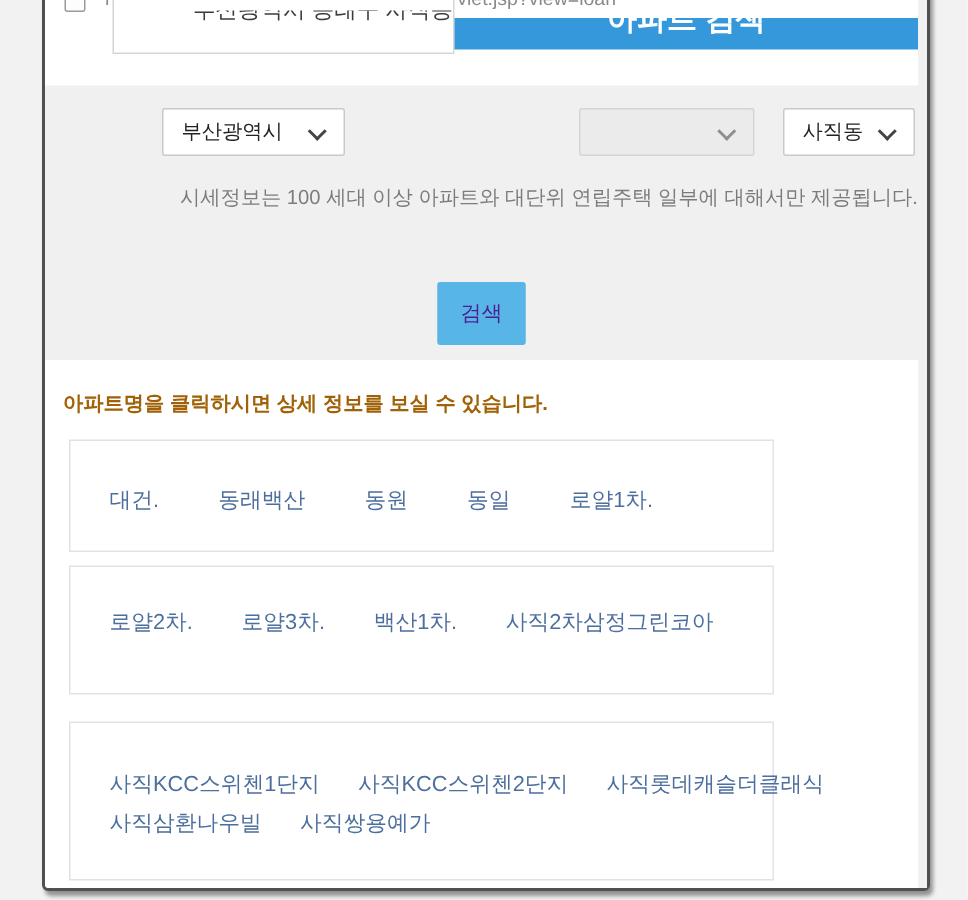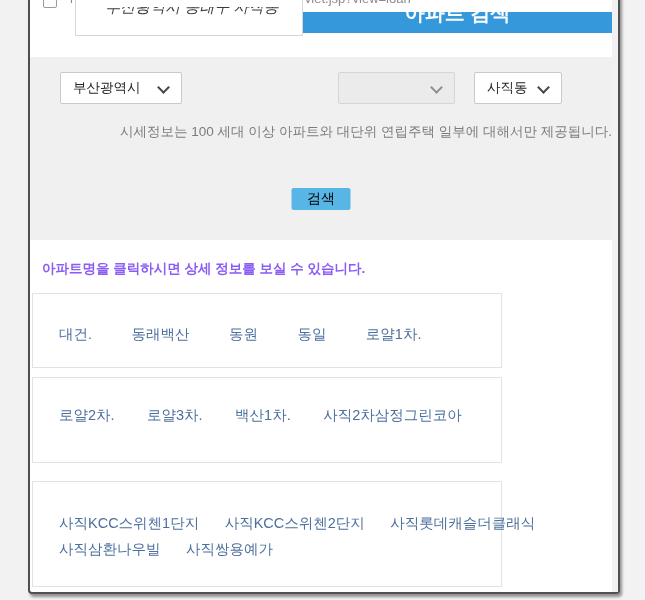--- a/index.html
+++ b/index.html
@@ -37,21 +37,21 @@
   
   .top-input {
     position: absolute; left: 45px; top: -8px;
     width: 228px; height: 58px;
     background: #fff;
     border: 1px solid #d6d6d6;
     box-sizing: border-box;
   }
   .top-input .clip {
     position: absolute; left: 6px; right: 0; top: 28px; height: 9px;
-    overflow: hidden; text-align: center; font-style: italic;
+    overflow: hidden; text-align: right;
   }
   .top-input .clip span {
     display: block; margin-top: -9px;
     font-size: 15px; line-height: 18px; color: #3b3b3b;
   }
   .top-button {
     position: absolute; left: 273px; top: 26px;
     width: 309px; height: 21px;
     background: #3598db;
     overflow: hidden; cursor: pointer;
@@ -69,20 +69,21 @@
     background: #f0f0f0;
   }
   .select {
     position: absolute; top: 15px; height: 32px;
     background: #fff;
     border: 1px solid #c9c9c9; border-radius: 2px;
     box-sizing: border-box;
     font-size: 13.5px; color: #222;
     line-height: 30px; padding-left: 12px;
     cursor: pointer;
+    margin-left: 48px;
   }
   .select.disabled {
     background: #ebebeb; border-color: #d5d5d5;
     cursor: default;
   }
   .chev {
     position: absolute; right: 13px; top: 10px;
     width: 7px; height: 7px;
     border-right: 2px solid #444; border-bottom: 2px solid #444;
     transform: rotate(45deg);
@@ -94,34 +95,34 @@
   .sel-dong  { left: 444px; width: 88px; }
 
   .notice {
     position: absolute; left: 0; top: 66px; width: 100%;
     text-align: right;
     font-size: 13.5px; color: #7c7c7c;
   }
   .search-btn {
     position: absolute; left: 50%; transform: translateX(-50%);
     top: 131px;
-    width: 59px; height: 22px;
-    background: #58b6e6; color: #000000;
+    width: 59px; height: 42px;
+    background: #58b6e6; color: #4c1d95;
     border: none; border-radius: 2px;
     font-size: 14px; font-family: inherit;
     cursor: pointer;
   }
 
   
   .hint {
     position: absolute; left: 12px; top: 274px;
-    font-size: 13.5px; font-weight: 600; color: #8b5cf6;
+    font-size: 13.5px; font-weight: 600; color: #a16207;
   }
   .card {
-    position: absolute; left: 2px;
+    position: absolute; left: 16px;
     width: 470px;
     background: #fff;
     border: 1px solid #e2e2e2;
     box-sizing: border-box;
   }
   .card-1 { top: 307px; height: 75px;  padding: 27px 0 0 26px; }
   .card-2 { top: 391px; height: 86px;  padding: 24px 0 0 26px; }
   .card-3 { top: 495px; height: 106px; padding: 28px 0 0 26px; }
   .link-line { line-height: 25px; white-space: nowrap; }
   .apt-link {

